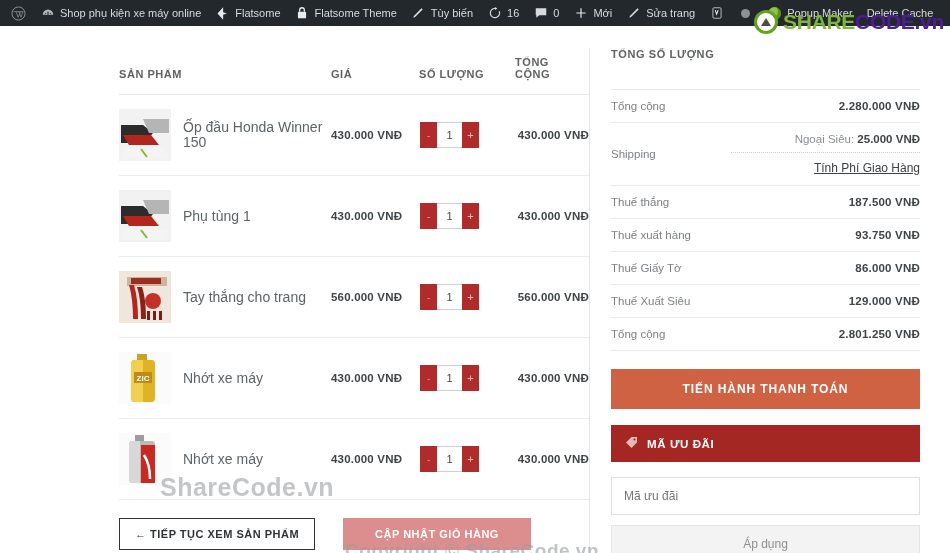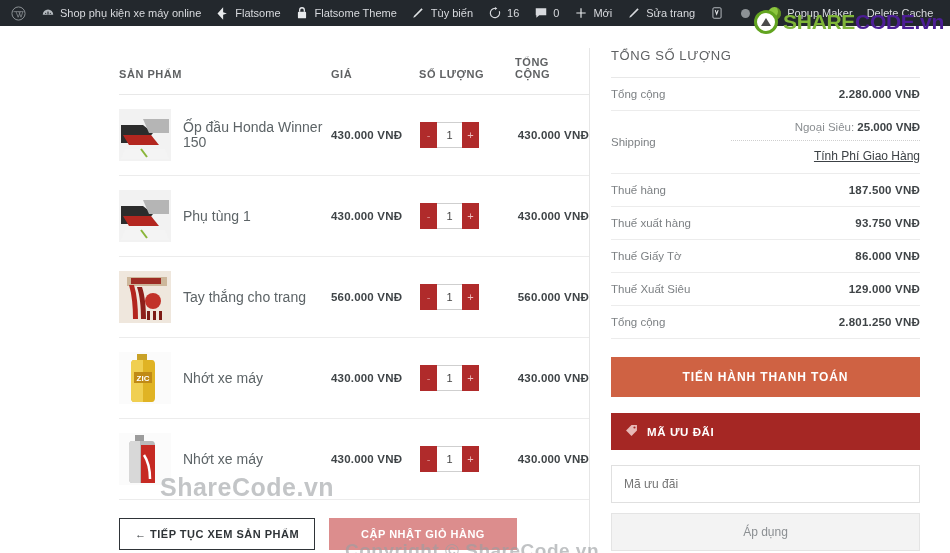--- a/index.html
+++ b/index.html
@@ -206,21 +206,21 @@
     font-size: 11px;
     color: #444;
     display: flex;
     align-items: center;
     justify-content: center;
   }
 
   
   #cart-actions {
     display: flex;
-    gap: 14px;
+    gap: 28px;
     padding-top: 18px;
   }
   .btn-outline {
     border: 1px solid #2f3438;
     color: #2f3438;
     background: #fff;
     font-size: 11px;
     font-weight: bold;
     letter-spacing: .5px;
     padding: 9px 15px;
@@ -237,26 +237,26 @@
     text-transform: uppercase;
   }
 
   
   #totals-col {
     width: 330px;
     box-sizing: border-box;
     padding-left: 21px;
   }
   #totals-title {
-    font-size: 13px;
-    font-weight: normal;
+    font-size: 11px;
+    font-weight: bold;
     letter-spacing: .6px;
     color: #5f6163;
     text-transform: uppercase;
-    padding-bottom: 14px;
+    padding-bottom: 29px;
     border-bottom: 1px solid #e8e8e8;
   }
   table.totals { width: 100%; border-collapse: collapse; }
   table.totals td {
     padding: 10px 0;
     border-bottom: 1px solid #ececec;
     font-size: 11.5px;
     vertical-align: middle;
   }
   td.t-lab { color: #7d8184; }
@@ -658,21 +658,21 @@
               <div class="ship-rate">
                 <span>Ngoại Siêu:</span>
                 <b>25.000 VNĐ</b>
               </div>
               <div class="ship-sep"></div>
               <a class="ship-link">Tính Phí Giao Hàng</a>
             </div>
           </td>
         </tr>
         <tr>
-          <td class="t-lab">Thuế hàng</td>
+          <td class="t-lab">Thuế thắng</td>
           <td class="t-val">187.500 VNĐ</td>
         </tr>
         <tr>
           <td class="t-lab">Thuế xuất hàng</td>
           <td class="t-val">93.750 VNĐ</td>
         </tr>
         <tr>
           <td class="t-lab">Thuế Giấy Tờ</td>
           <td class="t-val">86.000 VNĐ</td>
         </tr>

